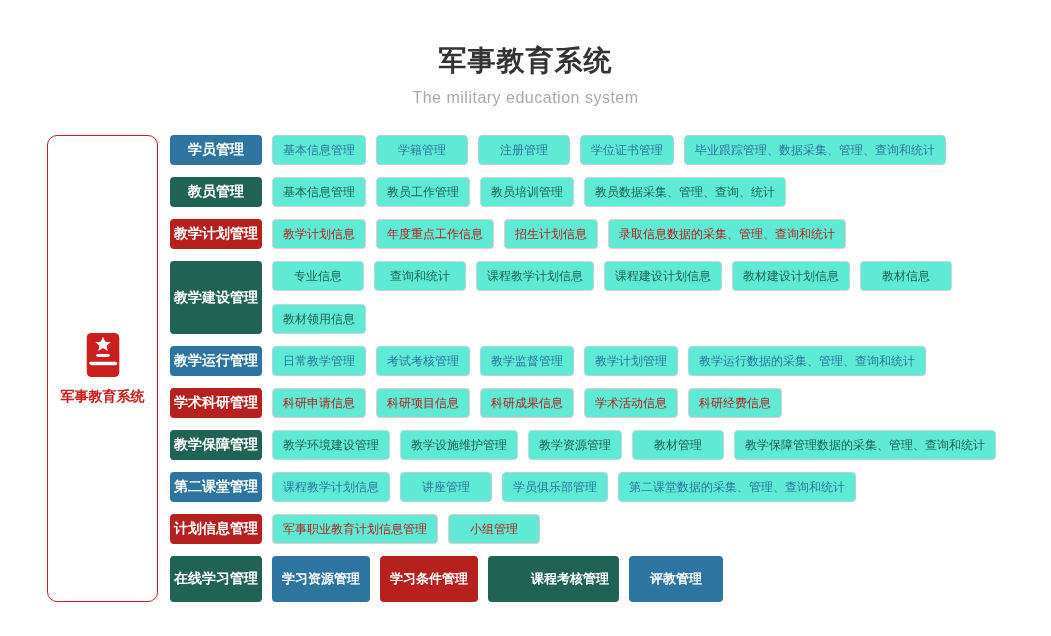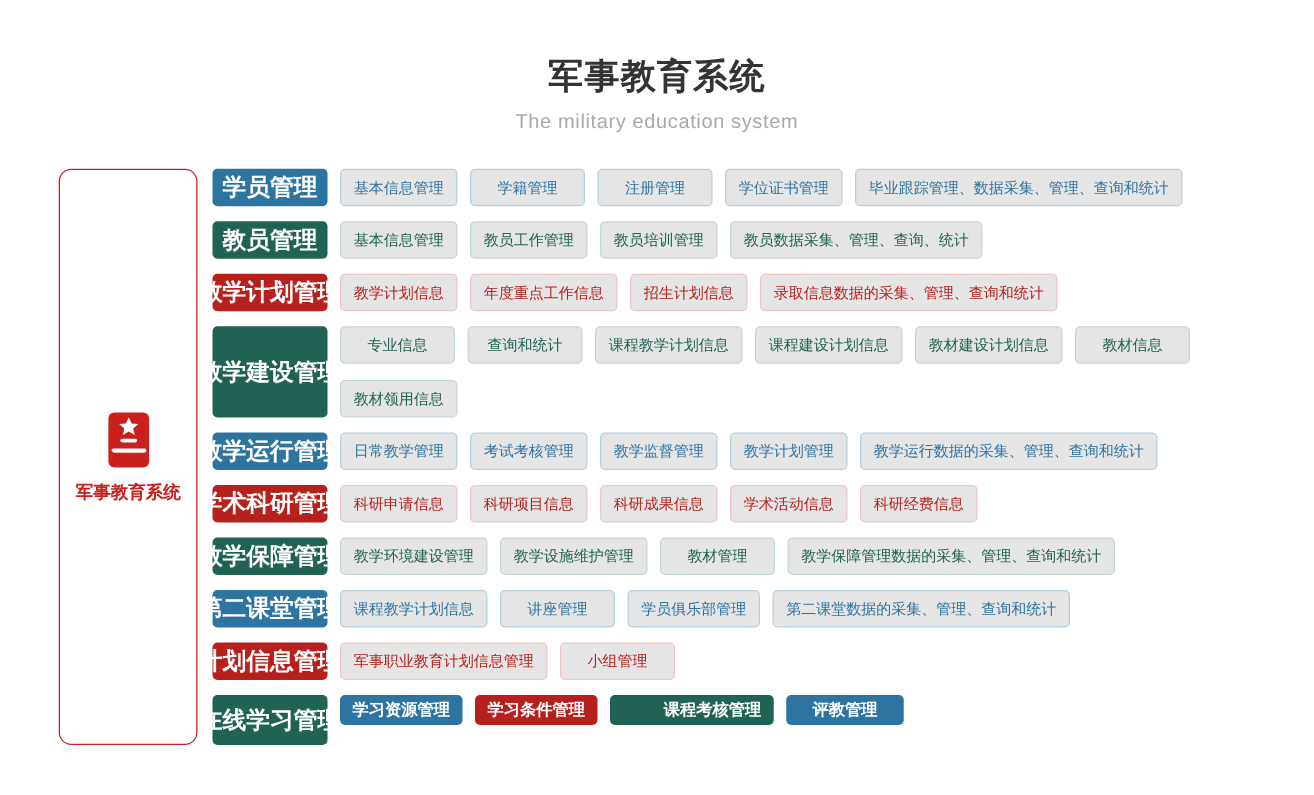--- a/index.html
+++ b/index.html
@@ -42,54 +42,54 @@
   .book-icon { width: 46px; height: 46px; display: block; }
   .rows {
     margin-left: 12px;
     display: flex; flex-direction: column; gap: 12px;
   }
   .row { display: flex; gap: 10px; }
   .cat {
     width: 92px; flex: 0 0 92px;
     min-height: 30px;
     border-radius: 4px;
-    color: #fff; font-size: 19px; font-weight: bold;
+    color: #fff; font-size: 14px; font-weight: bold;
     display: flex; align-items: center; justify-content: center;
     align-self: stretch;
     white-space: nowrap;
     cursor: pointer;
   }
   .items {
     display: flex; flex-wrap: wrap;
     column-gap: 10px; row-gap: 13px;
     max-width: 724px;
     align-items: flex-start;
   }
   .item {
     min-width: 92px; height: 30px;
     padding: 0 10px;
     border-radius: 4px;
     font-size: 12px;
     display: flex; align-items: center; justify-content: center;
     white-space: nowrap;
-    background: #e5e5e5;
+    background: #5eead4;
     cursor: pointer;
   }
   .cat.blue  { background: var(--blue); }
   .cat.green { background: var(--green); }
   .cat.red   { background: var(--red); }
   .item.outline.blue  { color: var(--blue);  border: 1px solid var(--blue-border); }
   .item.outline.green { color: var(--green); border: 1px solid var(--green-border); }
   .item.outline.red   { color: var(--red);   border: 1px solid var(--red-border); }
   .item.solid { color: #fff; border: none; font-weight: bold; font-size: 13px; }
   .item.solid.blue  { background: var(--blue); }
   .item.solid.green { background: var(--green); padding-left: 43px; }
   .item.solid.red   { background: var(--red); }
   .row.tall .cat  { min-height: 40px; }
-  .row.tall .item { height: 24px; min-width: 94px; }
+  .row.tall .item { height: 46px; min-width: 94px; }
 </style>
 </head>
 <body>
 
 <div class="page">
   <header class="page-header">
     <h1 class="page-title">军事教育系统</h1>
     <div class="page-subtitle">The military education system</div>
   </header>
 
@@ -163,20 +163,21 @@
             <div class="item outline red">科研成果信息</div>
             <div class="item outline red">学术活动信息</div>
             <div class="item outline red">科研经费信息</div>
           </div>
         </div>
         <div class="row">
           <div class="cat green">教学保障管理</div>
           <div class="items">
             <div class="item outline green">教学环境建设管理</div>
             <div class="item outline green">教学设施维护管理</div>
+            <div class="item outline green">教学资源管理</div>
             <div class="item outline green">教材管理</div>
             <div class="item outline green">教学保障管理数据的采集、管理、查询和统计</div>
           </div>
         </div>
         <div class="row">
           <div class="cat blue">第二课堂管理</div>
           <div class="items">
             <div class="item outline blue">课程教学计划信息</div>
             <div class="item outline blue">讲座管理</div>
             <div class="item outline blue">学员俱乐部管理</div>

